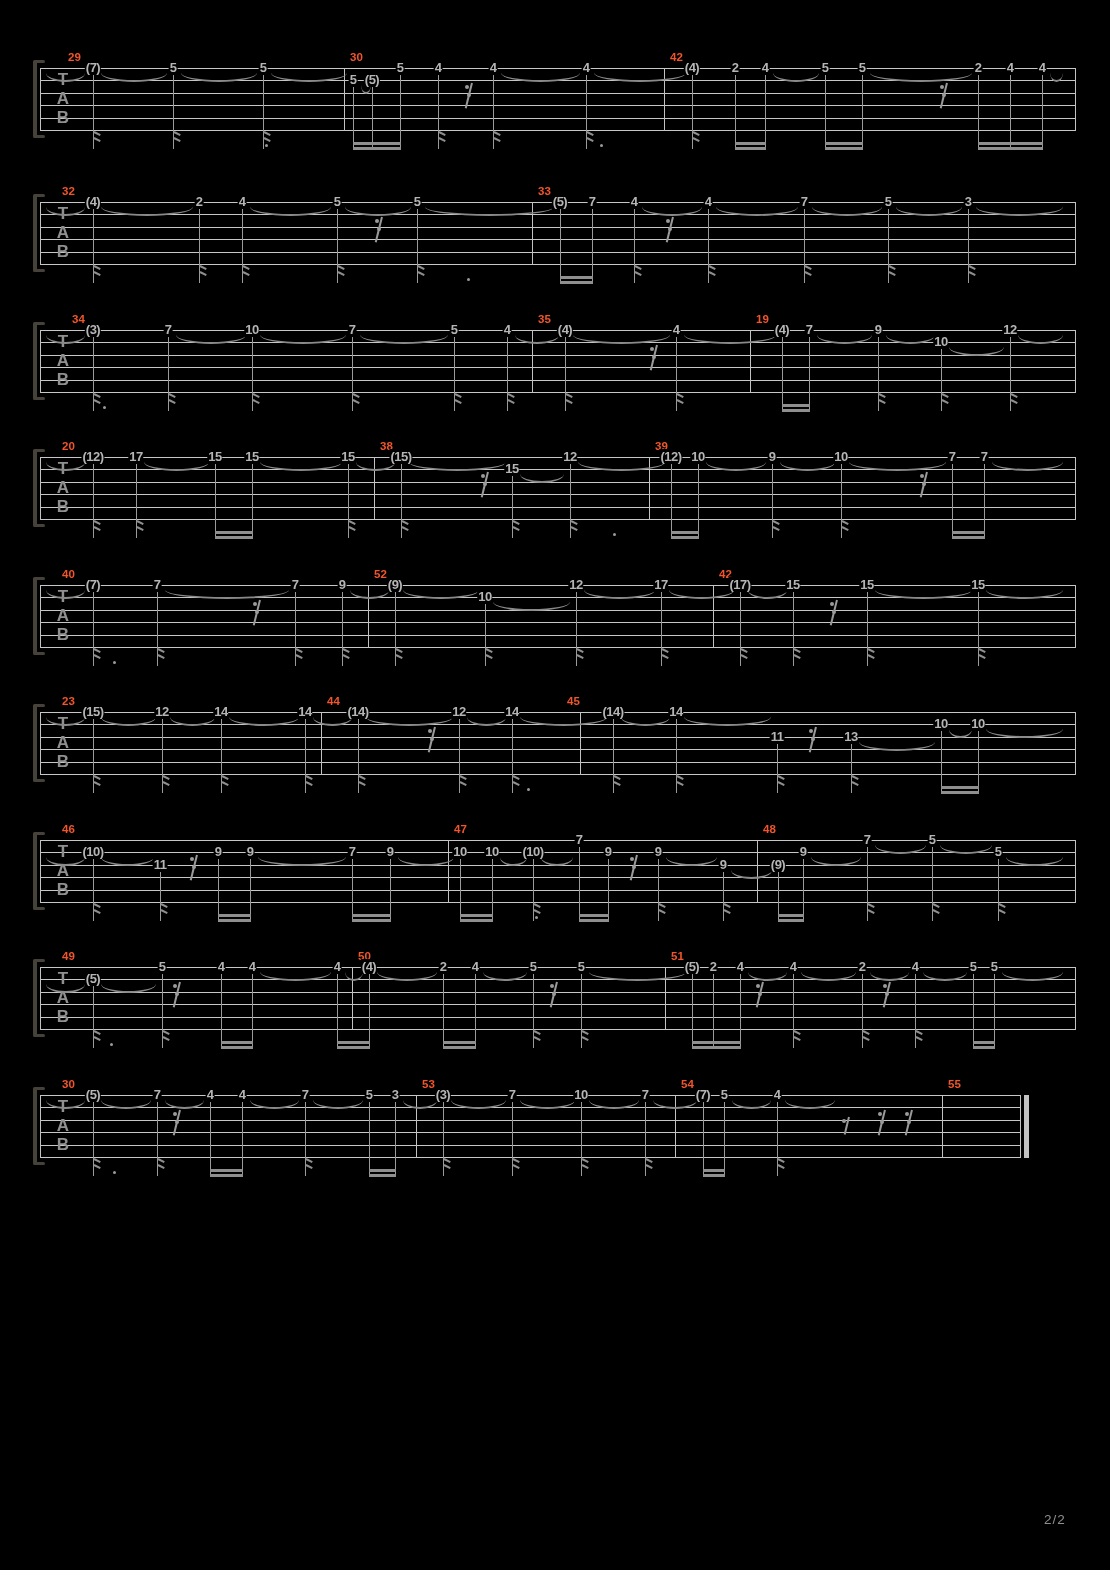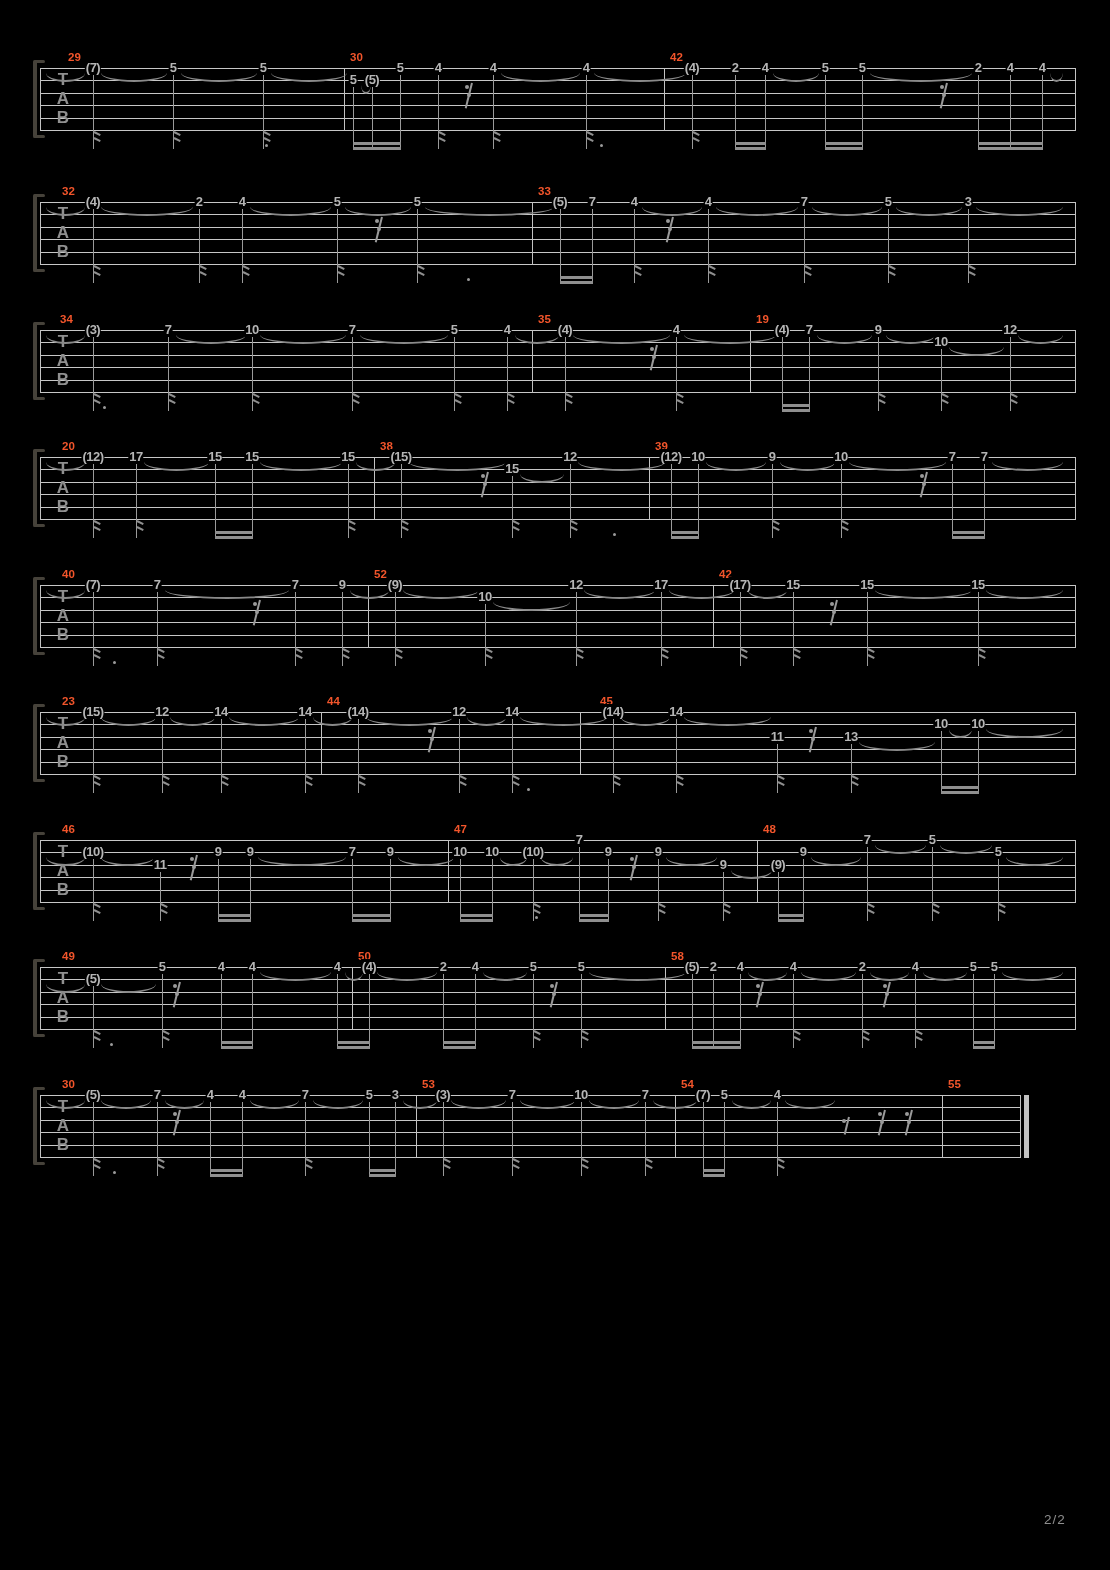--- a/index.html
+++ b/index.html
@@ -222,21 +222,21 @@
       <div class="staff-line" style="left: 40px; top: 367px; width: 1035px;"></div>
       <div class="staff-line" style="left: 40px; top: 380px; width: 1035px;"></div>
       <div class="staff-line" style="left: 40px; top: 392px; width: 1035px;"></div>
       <div class="clef-letter" style="left: 53px; top: 333px;">T</div>
       <div class="clef-letter" style="left: 53px; top: 352px;">A</div>
       <div class="clef-letter" style="left: 53px; top: 371px;">B</div>
       <div class="barline" style="left: 40px; top: 330px; height: 63px;"></div>
       <div class="barline" style="left: 532px; top: 330px; height: 63px;"></div>
       <div class="barline" style="left: 750px; top: 330px; height: 63px;"></div>
       <div class="barline" style="left: 1075px; top: 330px; height: 63px;"></div>
-      <div class="mnum" style="left: 60px; top: 313px;">34</div>
+      <div class="mnum" style="left: 72px; top: 313px;">34</div>
       <div class="mnum" style="left: 538px; top: 313px;">35</div>
       <div class="mnum" style="left: 756px; top: 313px;">19</div>
       <div class="tie" style="left: 46px; top: 334px; width: 39px;"></div>
       <div class="stem" style="left: 93px; top: 336px; height: 75px;"></div>
       <div class="flagbar" style="left: 94px; top: 393px;"></div>
       <div class="flagbar" style="left: 94px; top: 399px;"></div>
       <div class="stem" style="left: 168px; top: 336px; height: 75px;"></div>
       <div class="flagbar" style="left: 169px; top: 393px;"></div>
       <div class="flagbar" style="left: 169px; top: 399px;"></div>
       <div class="stem" style="left: 252px; top: 336px; height: 75px;"></div>
@@ -489,21 +489,21 @@
       <div class="staff-line" style="left: 40px; top: 774px; width: 1035px;"></div>
       <div class="clef-letter" style="left: 53px; top: 715px;">T</div>
       <div class="clef-letter" style="left: 53px; top: 734px;">A</div>
       <div class="clef-letter" style="left: 53px; top: 753px;">B</div>
       <div class="barline" style="left: 40px; top: 712px; height: 63px;"></div>
       <div class="barline" style="left: 321px; top: 712px; height: 63px;"></div>
       <div class="barline" style="left: 580px; top: 712px; height: 63px;"></div>
       <div class="barline" style="left: 1075px; top: 712px; height: 63px;"></div>
       <div class="mnum" style="left: 62px; top: 695px;">23</div>
       <div class="mnum" style="left: 327px; top: 695px;">44</div>
-      <div class="mnum" style="left: 600px; top: 695px; text-align: center;">45</div>
+      <div class="mnum" style="left: 567px; top: 695px; text-align: center;">45</div>
       <div class="tie" style="left: 46px; top: 716px; width: 39px;"></div>
       <div class="stem" style="left: 93px; top: 718px; height: 75px;"></div>
       <div class="flagbar" style="left: 94px; top: 775px;"></div>
       <div class="flagbar" style="left: 94px; top: 781px;"></div>
       <div class="stem" style="left: 162px; top: 718px; height: 75px;"></div>
       <div class="flagbar" style="left: 163px; top: 775px;"></div>
       <div class="flagbar" style="left: 163px; top: 781px;"></div>
       <div class="stem" style="left: 221px; top: 718px; height: 75px;"></div>
       <div class="flagbar" style="left: 222px; top: 775px;"></div>
       <div class="flagbar" style="left: 222px; top: 781px;"></div>
@@ -686,21 +686,21 @@
       <div class="staff-line" style="left: 40px; top: 1029px; width: 1035px;"></div>
       <div class="clef-letter" style="left: 53px; top: 970px;">T</div>
       <div class="clef-letter" style="left: 53px; top: 989px;">A</div>
       <div class="clef-letter" style="left: 53px; top: 1008px;">B</div>
       <div class="barline" style="left: 40px; top: 967px; height: 63px;"></div>
       <div class="barline" style="left: 352px; top: 967px; height: 63px;"></div>
       <div class="barline" style="left: 665px; top: 967px; height: 63px;"></div>
       <div class="barline" style="left: 1075px; top: 967px; height: 63px;"></div>
       <div class="mnum" style="left: 62px; top: 950px;">49</div>
       <div class="mnum" style="left: 358px; top: 950px;">50</div>
-      <div class="mnum" style="left: 671px; top: 950px;">58</div>
+      <div class="mnum" style="left: 671px; top: 950px;">51</div>
       <div class="tie" style="left: 46px; top: 983.4px; width: 39px;"></div>
       <div class="stem" style="left: 93px; top: 985.4px; height: 62.6px;"></div>
       <div class="flagbar" style="left: 94px; top: 1030px;"></div>
       <div class="flagbar" style="left: 94px; top: 1036px;"></div>
       <div class="stem" style="left: 162px; top: 973px; height: 75px;"></div>
       <div class="flagbar" style="left: 163px; top: 1030px;"></div>
       <div class="flagbar" style="left: 163px; top: 1036px;"></div>
       <div class="stem" style="left: 221px; top: 973px; height: 75px;"></div>
       <div class="stem" style="left: 252px; top: 973px; height: 75px;"></div>
       <div class="beam" style="left: 221px; top: 1041px; width: 32px;"></div>

